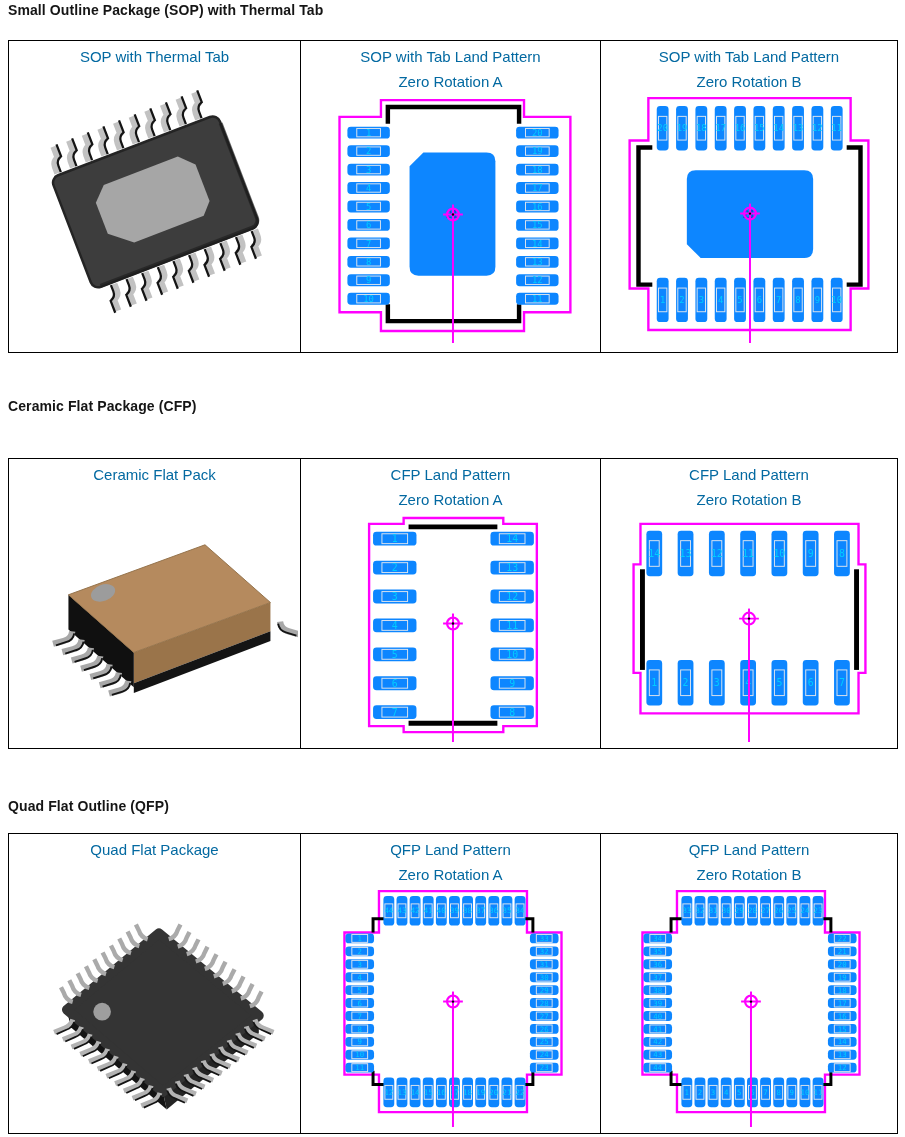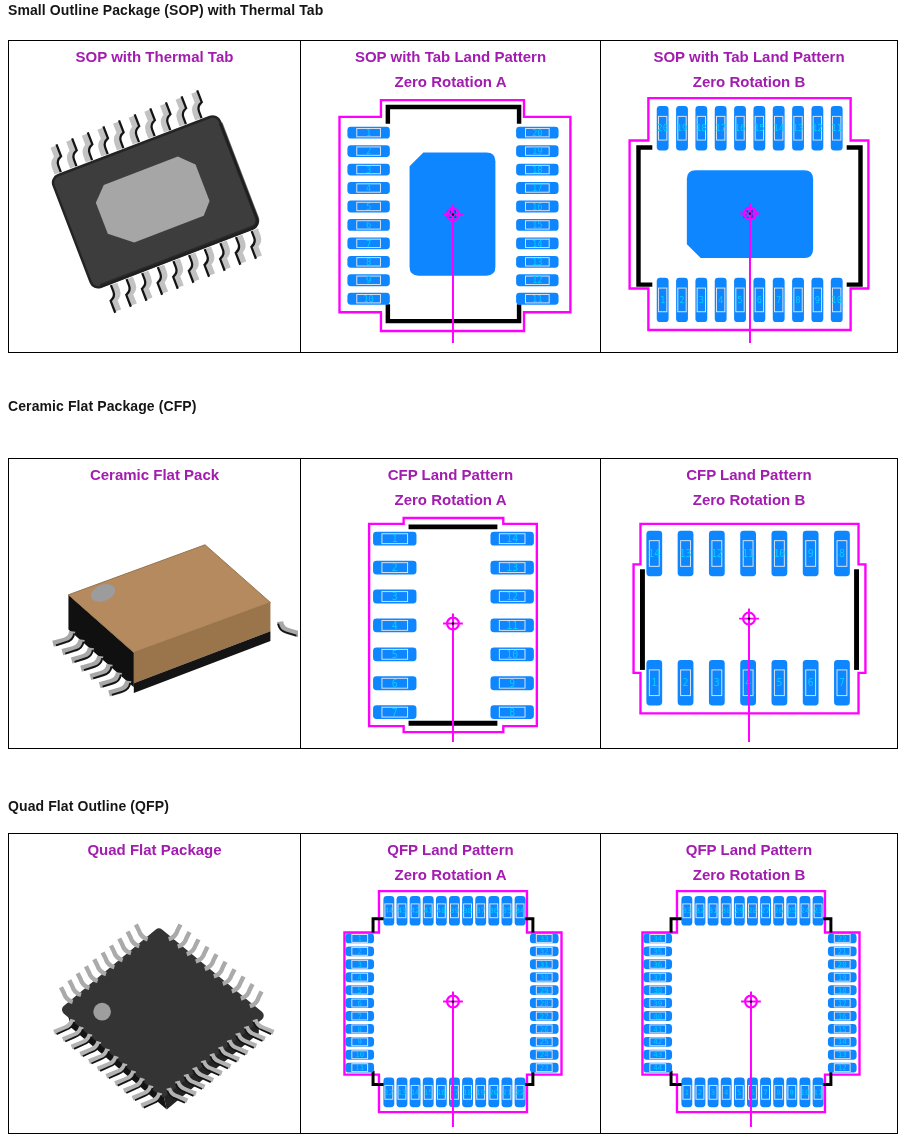--- a/index.html
+++ b/index.html
@@ -4,22 +4,22 @@
 <style>
   html,body{margin:0;padding:0;background:#ffffff;}
   .page{position:relative;width:905px;height:1137px;background:#fff;
         font-family:"Liberation Sans", sans-serif;overflow:hidden;}
   .section-heading{position:absolute;left:8px;font-weight:700;font-size:14px;
         color:#151515;letter-spacing:0.1px;}
   .pkg-table{position:absolute;left:8px;display:flex;border:1.6px solid #000;background:#fff;}
   .cell{box-sizing:border-box;border-right:1.6px solid #000;overflow:hidden;}
   .cell:last-child{border-right:none;}
   .c1{width:292px;} .c2{width:300px;} .c3{width:296px;}
-  .cell-title{font-weight:700;font-size:15px;line-height:25px;text-align:center;
-        color:#a21caf;padding-top:3px;}
+  .cell-title{font-weight:400;font-size:15px;line-height:25px;text-align:center;
+        color:#0369a1;padding-top:3px;}
   .cell-title span{display:block;}
   .pattern-svg{display:block;margin:0 auto;}
   .photo-svg{display:block;margin:2px auto 0 auto;}
 </style>
 </head>
 <body>
 
 <div class="page">
 
   <div class="section-heading" style="top:2px">Small Outline Package (SOP) with Thermal Tab</div>

